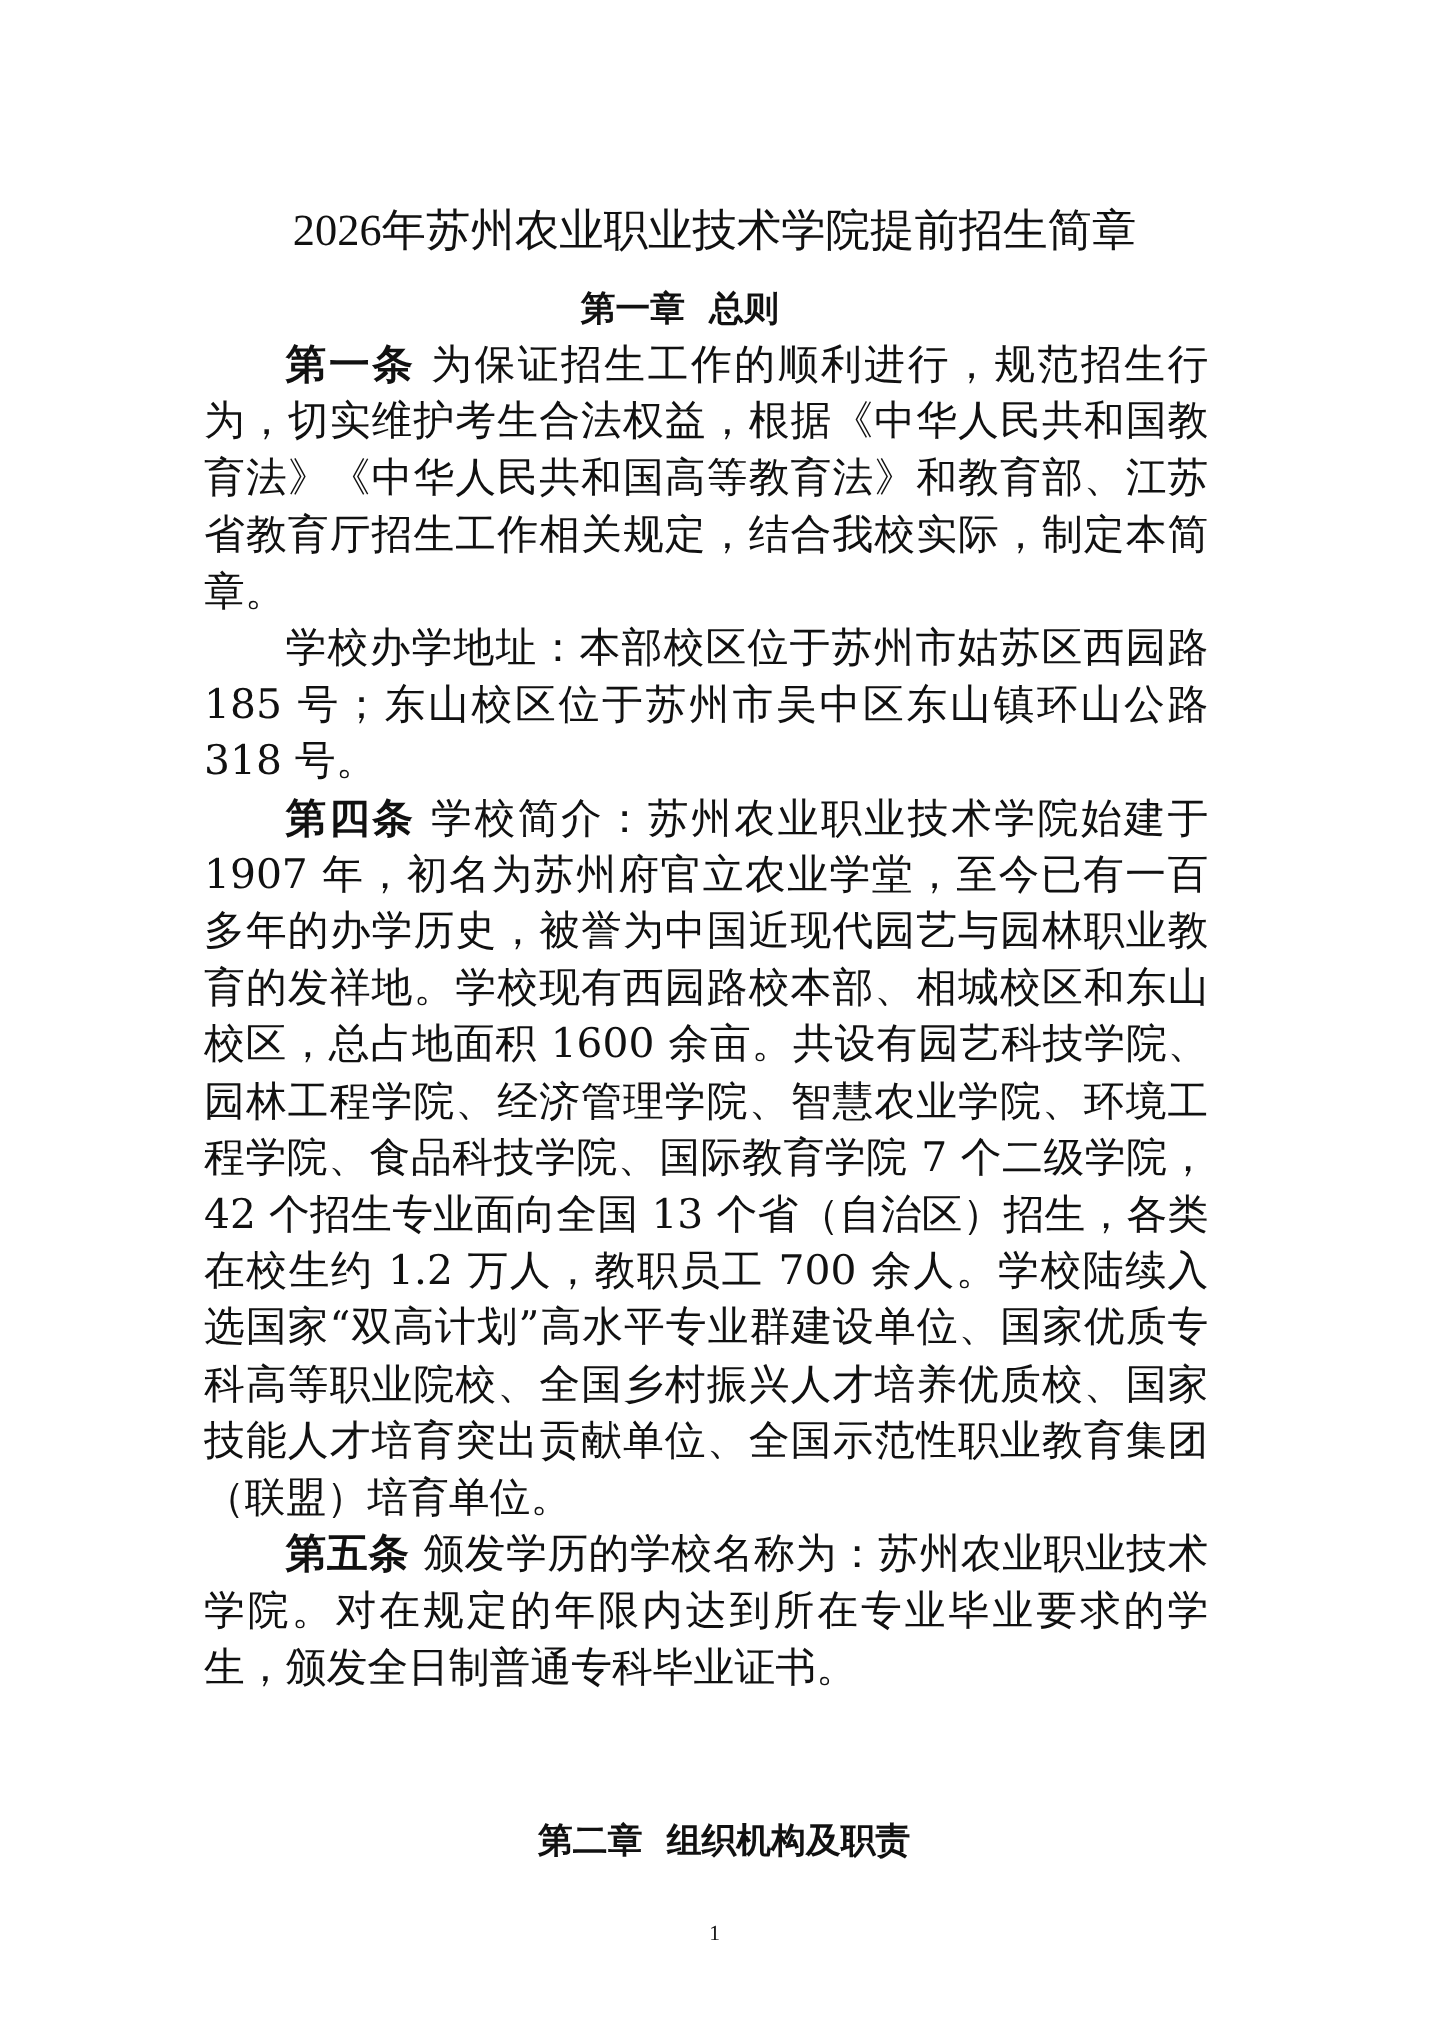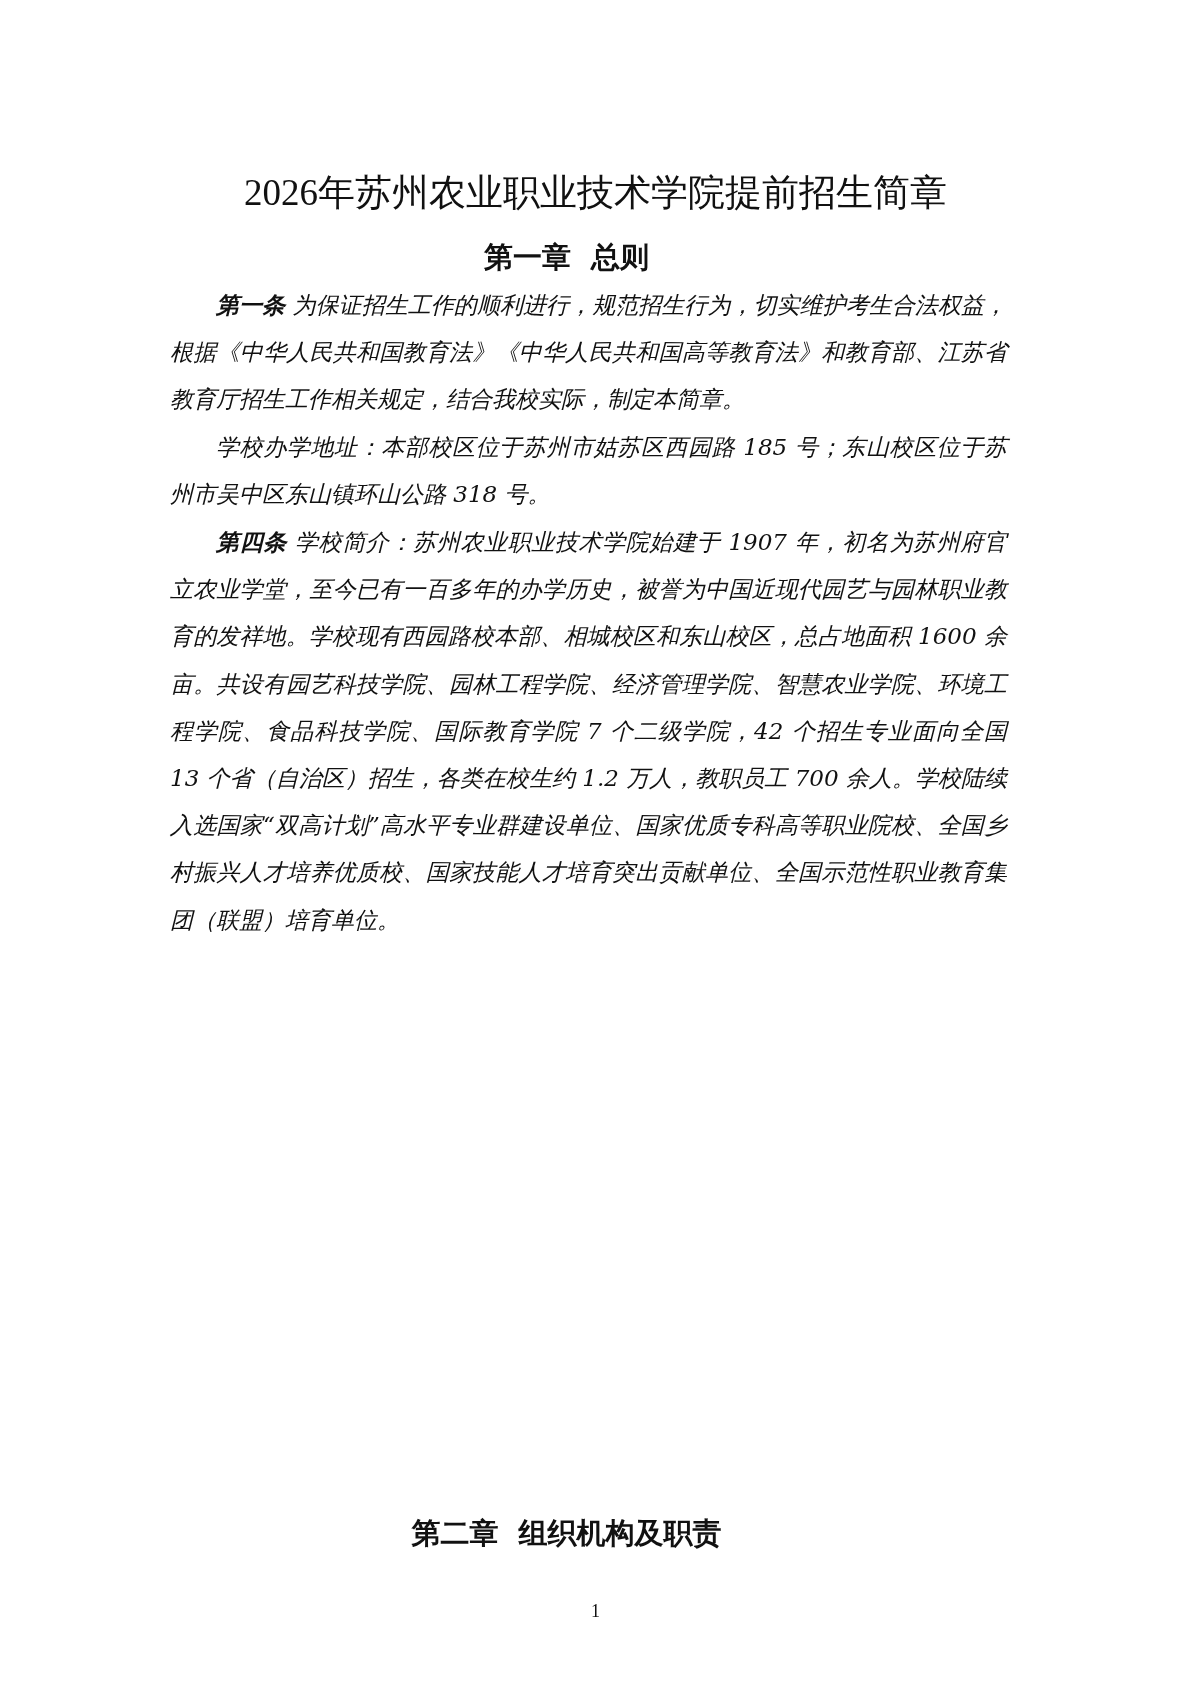--- a/index.html
+++ b/index.html
@@ -7,34 +7,35 @@
          font-family: "DejaVu Serif", "Liberation Serif", serif; color: #111; }
   .page { position: absolute; left: 0; top: 0; width: 1191px; height: 1684px; background: #fff; margin-top: 28px; }
   .title { position: absolute; left: 0; width: 1191px; top: 140px; text-align: center;
            font-size: 37px; line-height: 50px; font-family: "Liberation Serif", "DejaVu Serif", serif; letter-spacing: 0px; }
   .chapter { position: absolute; left: 0; width: 1133px; text-align: center;
              font-family: "DejaVu Sans", "Liberation Sans", sans-serif; font-weight: bold;
              font-size: 29px; line-height: 40px; }
   .chapter1 { top: 209px; }
   .chapter2 { top: 1485px; }
   .body { position: absolute; left: 170px; top: 253px; width: 837px;
-          font-size: 23px; line-height: 47.2px; text-align: justify; font-style: italic; }
+          font-size: 34px; line-height: 47.2px; text-align: justify; }
   .body p { margin: 0; text-indent: 2em; }
   .art { font-weight: bold; font-family: "DejaVu Serif", serif; }
   .pagenum { position: absolute; left: 0; width: 1191px; top: 1573px; text-align: center;
              font-family: "Liberation Serif", serif; font-size: 18px; }
 </style>
 </head>
 <body>
 
 <div class="page">
   <div class="title">2026年苏州农业职业技术学院提前招生简章</div>
   <div class="chapter chapter1" style="white-space:pre;">第一章  总则</div>
 
   <div class="body">
     <p><span class="art">第一条</span><span> 为保证招生工作的顺利进行，规范招生行为，切实维护考生合法权益，根据《中华人民共和国教育法》《中华人民共和国高等教育法》和教育部、江苏省教育厅招生工作相关规定，结合我校实际，制定本简章。</span></p>
     <p><span>学校办学地址：本部校区位于苏州市姑苏区西园路 185 号；东山校区位于苏州市吴中区东山镇环山公路 318 号。</span></p>
     <p><span class="art">第四条</span><span> 学校简介：苏州农业职业技术学院始建于 1907 年，初名为苏州府官立农业学堂，至今已有一百多年的办学历史，被誉为中国近现代园艺与园林职业教育的发祥地。学校现有西园路校本部、相城校区和东山校区，总占地面积 1600 余亩。共设有园艺科技学院、园林工程学院、经济管理学院、智慧农业学院、环境工程学院、食品科技学院、国际教育学院 7 个二级学院，42 个招生专业面向全国 13 个省（自治区）招生，各类在校生约 1.2 万人，教职员工 700 余人。学校陆续入选国家“双高计划”高水平专业群建设单位、国家优质专科高等职业院校、全国乡村振兴人才培养优质校、国家技能人才培育突出贡献单位、全国示范性职业教育集团（联盟）培育单位。</span></p>
+    <p><span class="art">第五条</span><span> 颁发学历的学校名称为：苏州农业职业技术学院。对在规定的年限内达到所在专业毕业要求的学生，颁发全日制普通专科毕业证书。</span></p>
   </div>
 
-  <div class="chapter chapter2" style="white-space:pre;">第二章  组织机构及职责</div>
+  <div class="chapter chapter2" style="white-space:pre;padding-left:37px;">第二章  组织机构及职责</div>
   <div class="pagenum">1</div>
 </div>
 
 </body></html>

